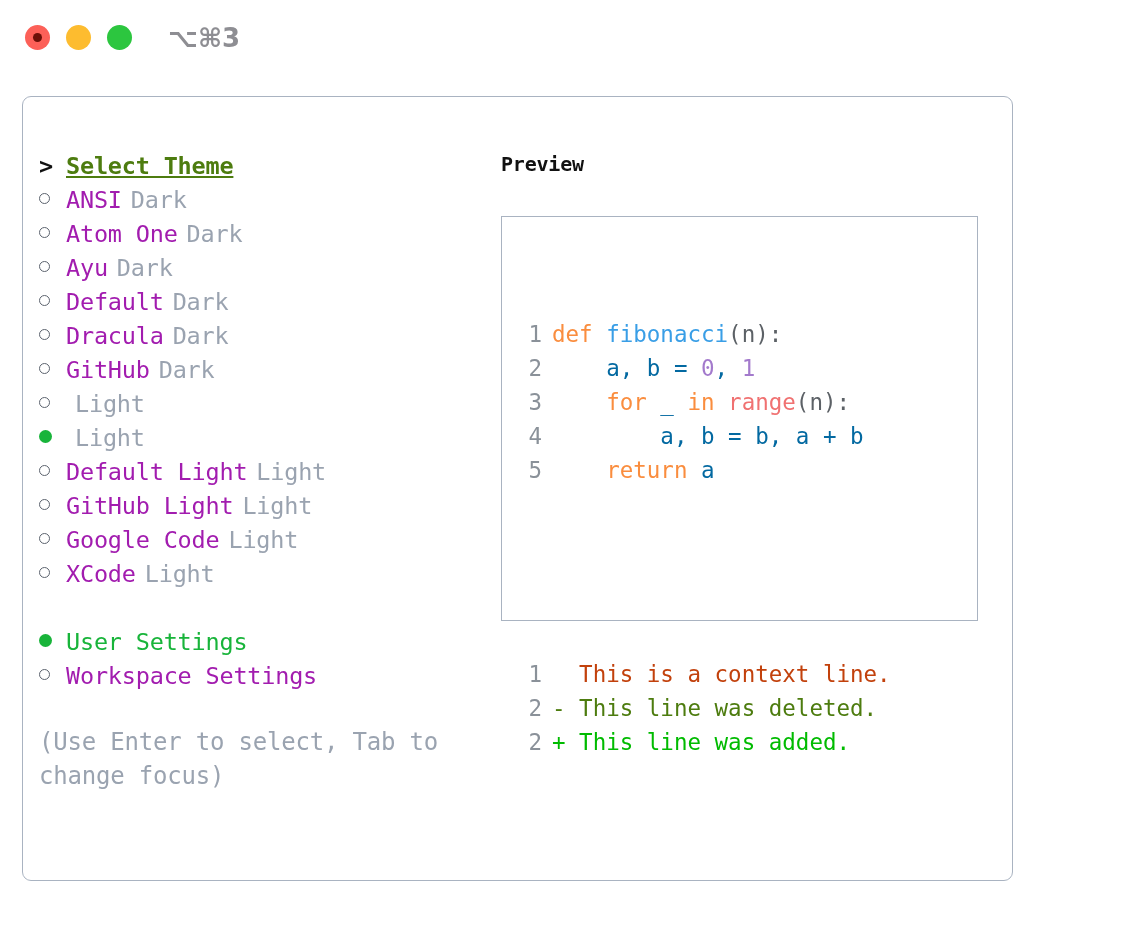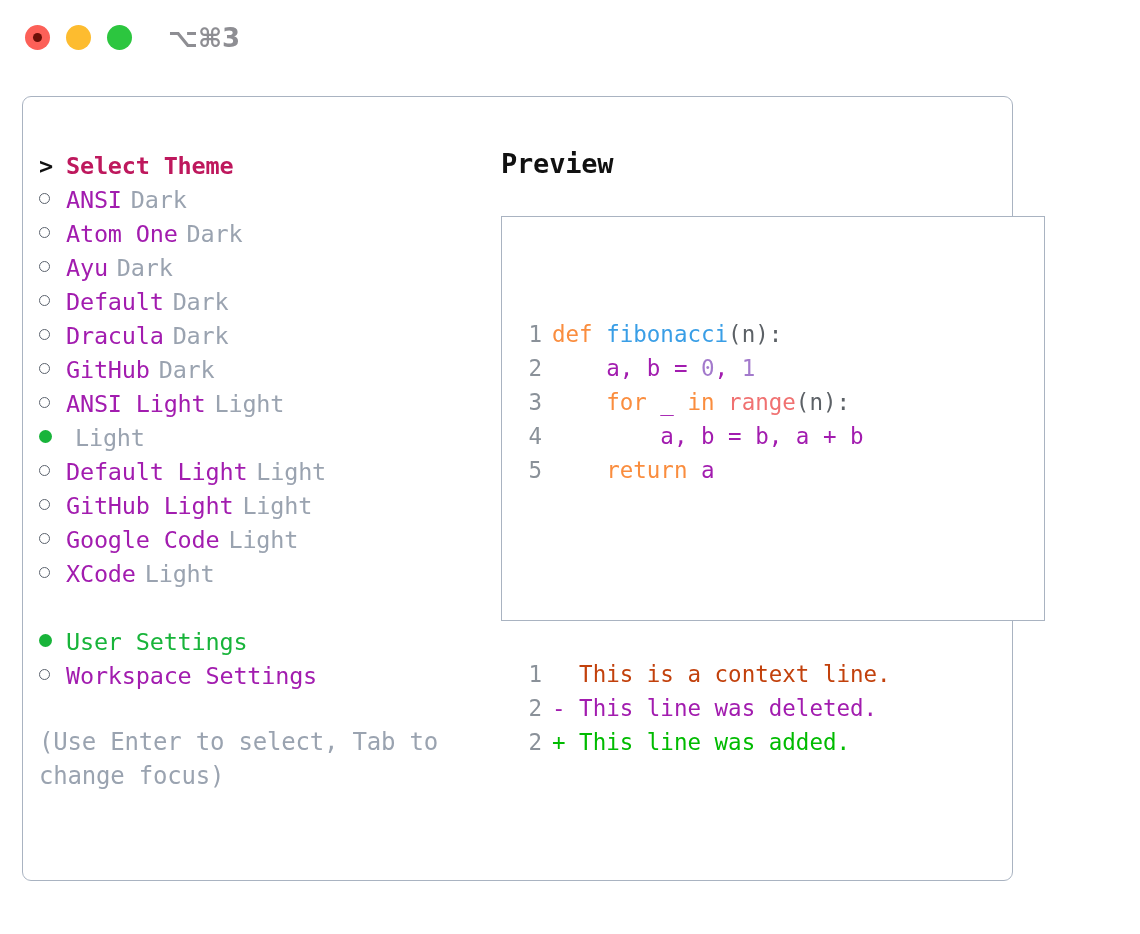--- a/index.html
+++ b/index.html
@@ -118,22 +118,23 @@
     font-size: 23.5px;
     color: #2b2b2b;
     text-align: left;
   }
   .heading-line .marker {
     font-weight: bold;
     color: #121212;
   }
   .heading-line .label {
     font-weight: bold;
-    color: #be185d;
-    letter-spacing: -0.2px;
+    color: #4d7c0f;
+    letter-spacing: -0.2px;
+    text-decoration: underline;
   }
   .bullet-hollow, .bullet-filled {
     display: inline-block;
     width: 27px;
     flex: none;
     position: relative;
   }
   .bullet-hollow::before {
     content: "";
     position: absolute;
@@ -179,29 +180,29 @@
     margin-top: 4px;
     font-size: 24px;
     line-height: 34px;
     color: #9aa3b0;
     width: 420px;
     letter-spacing: -0.2px;
   }
 
   
   .preview-title {
-    font-size: 27px;
+    font-size: 20px;
     line-height: 30px;
     font-weight: bold;
     color: #111111;
     letter-spacing: -0.2px;
   }
   .preview-box {
     margin-top: 37px;
-    width: 544px;
+    width: 477px;
     height: 405px;
     border: 1.6px solid #a9b3c1;
     box-sizing: border-box;
     background: #ffffff;
     position: relative;
   }
   .code {
     position: absolute;
     left: 14px;
     top: 32px;
@@ -214,26 +215,26 @@
     display: inline-block;
     width: 26px;
     text-align: right;
     color: #8a9199;
     margin-right: 10px;
   }
   .tok-kw   { color: #fa8d3e; }
   .tok-fn   { color: #399ee6; }
   .tok-num  { color: #a37acc; }
   .tok-call { color: #f07171; }
-  .tok-plain{ color: #a21caf; }
+  .tok-plain{ color: #0369a1; }
   .tok-punc { color: #5c6166; }
 
   .diff-gap { height: 34px; }
   .diff-ctx { color: #c2410c; text-align: center; }
-  .diff-del { color: #a21caf; margin-top: 34px; }
+  .diff-del { color: #4d7c0f; margin-top: 34px; }
   .diff-add { color: #00bb00; }
 </style>
 </head>
 <body>
 
 <div class="window">
 
   <div class="titlebar">
     <div class="lights">
       <div class="light light-red">
@@ -281,21 +282,20 @@
               <span class="label">Dracula</span>
               <span class="tag">Dark</span>
             </div>
             <div class="list-line">
               <span class="bullet-hollow"></span>
               <span class="label">GitHub</span>
               <span class="tag">Dark</span>
             </div>
             <div class="list-line">
               <span class="bullet-hollow"></span>
-              <span class="label">ANSI Light</span>
               <span class="tag">Light</span>
             </div>
             <div class="list-line">
               <span class="bullet-filled"></span>
               <span class="tag">Light</span>
             </div>
             <div class="list-line">
               <span class="bullet-hollow"></span>
               <span class="label">Default Light</span>
               <span class="tag">Light</span>

